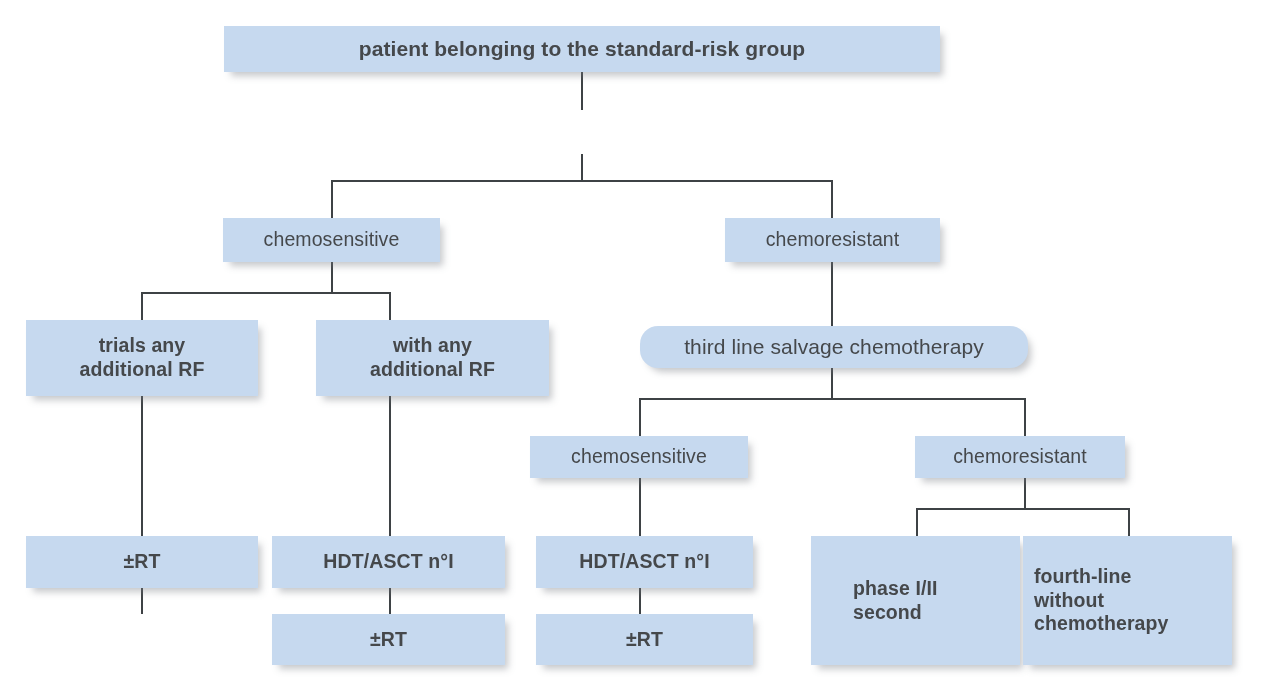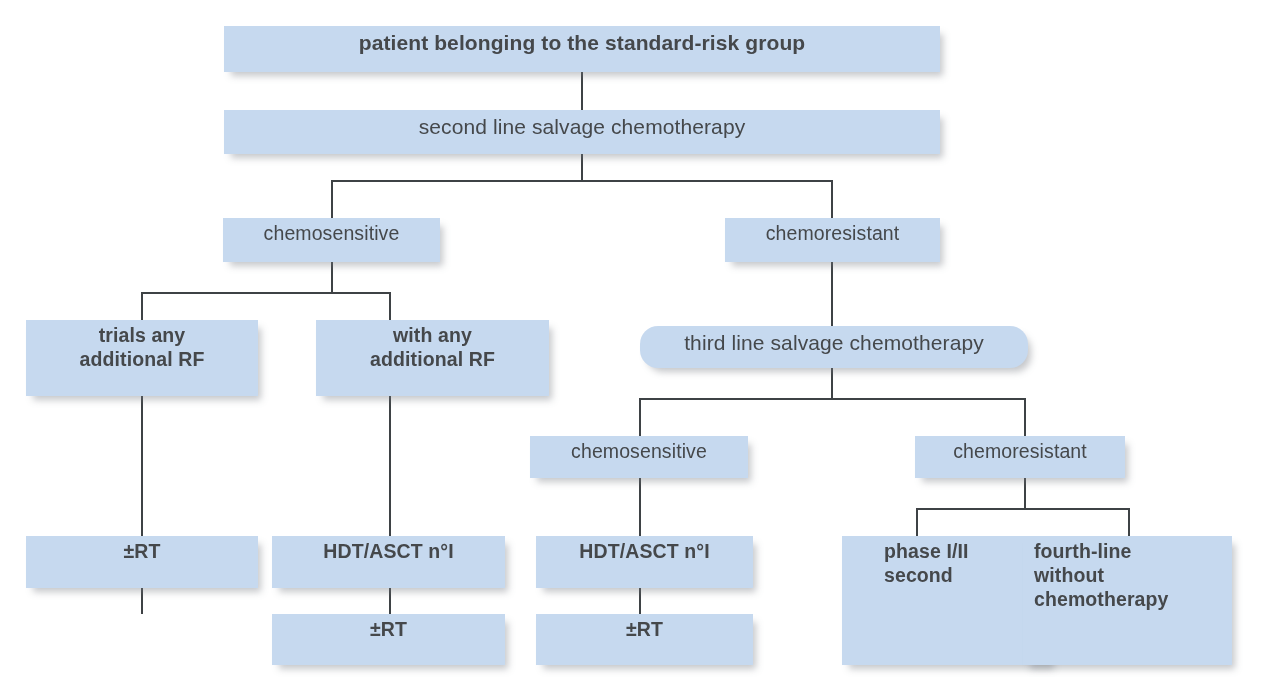--- a/index.html
+++ b/index.html
@@ -16,21 +16,21 @@
     height: 699px;
     background: #ffffff;
     overflow: hidden;
   }
   .node {
     position: absolute;
     box-sizing: border-box;
     background: #c6d9ef;
     color: #45484b;
     display: flex;
-    align-items: flex-start;
+    align-items: center;
     justify-content: center;
     text-align: center;
     padding: 4px 10px;
     line-height: 1.22;
     font-size: 19.5px;
     letter-spacing: 0.1px;
     box-shadow: 5px 6px 7px -2px rgba(120,124,130,0.42);
   }
   .node.bold {
     font-weight: bold;
@@ -87,23 +87,20 @@
 
   <div class="edge v" style="left:1024px; top:478px; height:30px;"></div>
   <div class="edge h" style="left:916px; top:508px; width:214px;"></div>
   <div class="edge v" style="left:916px; top:508px; height:28px;"></div>
   <div class="edge v" style="left:1128px; top:508px; height:28px;"></div>
 
   <div class="node title" style="left:224px; top:26px; width:716px; height:46px;">
     <span>patient belonging to the standard-risk group</span>
   </div>
 
-  <div class="node big" style="left:224px; top:110px; width:716px; height:44px;">
-    <span>second line salvage chemotherapy</span>
-  </div>
 
   <div class="node" style="left:223px; top:218px; width:217px; height:44px;">
     <span>chemosensitive</span>
   </div>
 
   <div class="node" style="left:725px; top:218px; width:215px; height:44px;">
     <span>chemoresistant</span>
   </div>
 
   <div class="node" style="left:26px; top:320px; width:232px; height:76px;">
@@ -145,21 +142,21 @@
   </div>
 
   <div class="node bold" style="left:272px; top:614px; width:233px; height:51px;">
     <span>±RT</span>
   </div>
 
   <div class="node bold" style="left:536px; top:614px; width:217px; height:51px;">
     <span>±RT</span>
   </div>
 
-  <div class="node bold left" style="left:811px; top:536px; width:209px; height:129px;margin-left:31px;">
+  <div class="node bold left" style="left:811px; top:536px; width:209px; height:129px;">
     <div>
       <span class="ln">phase I/II</span>
       <span class="ln">second</span>
     </div>
   </div>
 
   <div class="node bold left" style="left:1023px; top:536px; width:209px; height:129px; padding-left:11px;">
     <div>
       <span class="ln">fourth-line</span>
       <span class="ln">without</span>

